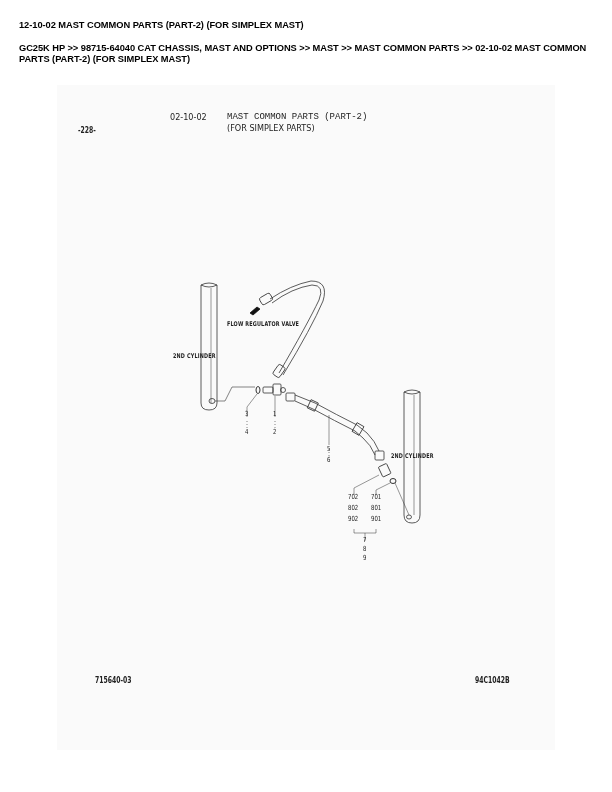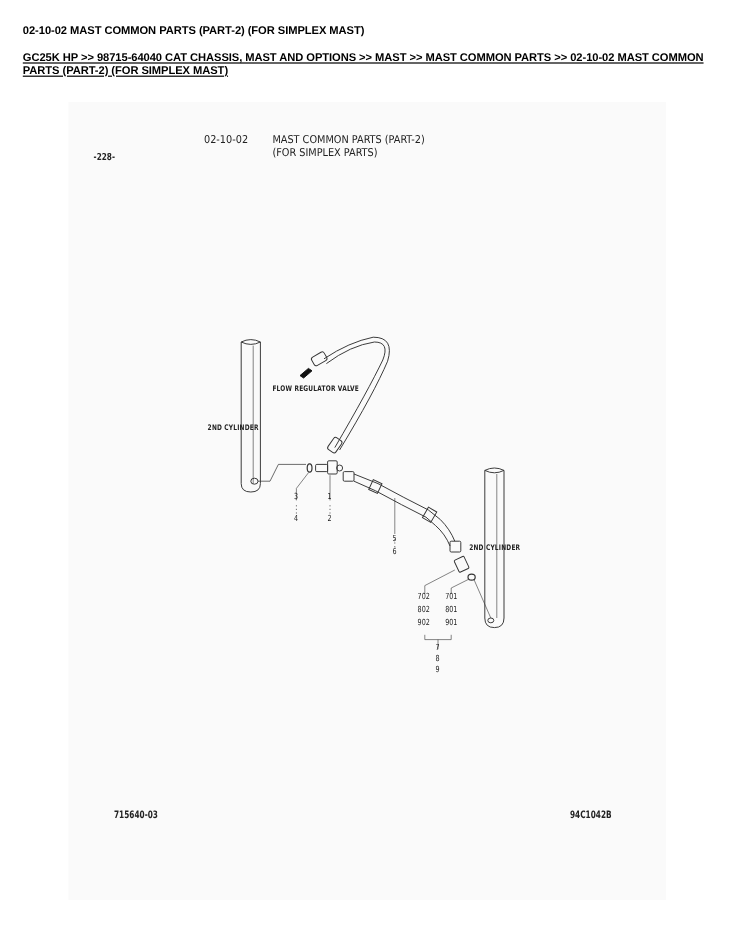--- a/index.html
+++ b/index.html
@@ -27,21 +27,20 @@
     }
     .breadcrumb {
       position: absolute;
       left: 19px;
       top: 43px;
       width: 575px;
       font-size: 9.3px;
       font-weight: bold;
       line-height: 11px;
       letter-spacing: -0.05px;
-      text-decoration: underline;
     }
     .diagram {
       position: absolute;
       left: 57px;
       top: 85px;
       width: 498px;
       height: 665px;
       background: #fafafa;
     }
     .diagram svg {
@@ -65,20 +64,21 @@
     }
     .section-code {
       left: 113px;
       top: 27px;
       font-size: 9px;
     }
     .section-title-1 {
       left: 170px;
       top: 27px;
       font-size: 9px;
+      font-family: Liberation Mono, monospace;
     }
     .section-title-2 {
       left: 170px;
       top: 38px;
       font-size: 9px;
     }
     .label-small {
       font-size: 6.4px;
       font-weight: bold;
       transform: scaleX(0.85);
@@ -94,21 +94,21 @@
     .footer-code {
       font-size: 8.5px;
       font-weight: bold;
       transform: scaleX(0.8);
       transform-origin: left;
     }
   </style>
 </head>
 <body>
 
-<div class="page-title">02-10-02 MAST COMMON PARTS (PART-2) (FOR SIMPLEX MAST)</div>
+<div class="page-title">12-10-02 MAST COMMON PARTS (PART-2) (FOR SIMPLEX MAST)</div>
 <div class="breadcrumb">GC25K HP &gt;&gt; 98715-64040 CAT CHASSIS, MAST AND OPTIONS &gt;&gt; MAST &gt;&gt; MAST COMMON PARTS &gt;&gt; 02-10-02 MAST COMMON PARTS (PART-2) (FOR SIMPLEX MAST)</div>
 
 <div class="diagram">
   <svg width="498" height="665" viewBox="0 0 498 665">
     <g fill="none" stroke="#333" stroke-width="0.8">
 
       <g>
         <path d="M144 200 L144 318 Q144 325 152 325 Q160 325 160 318 L160 200"></path>
         <path d="M144 200 Q152 196 160 200 Q152 204 144 200"></path>
         <line x1="154" y1="203" x2="154" y2="318" stroke-width="0.5"></line>

